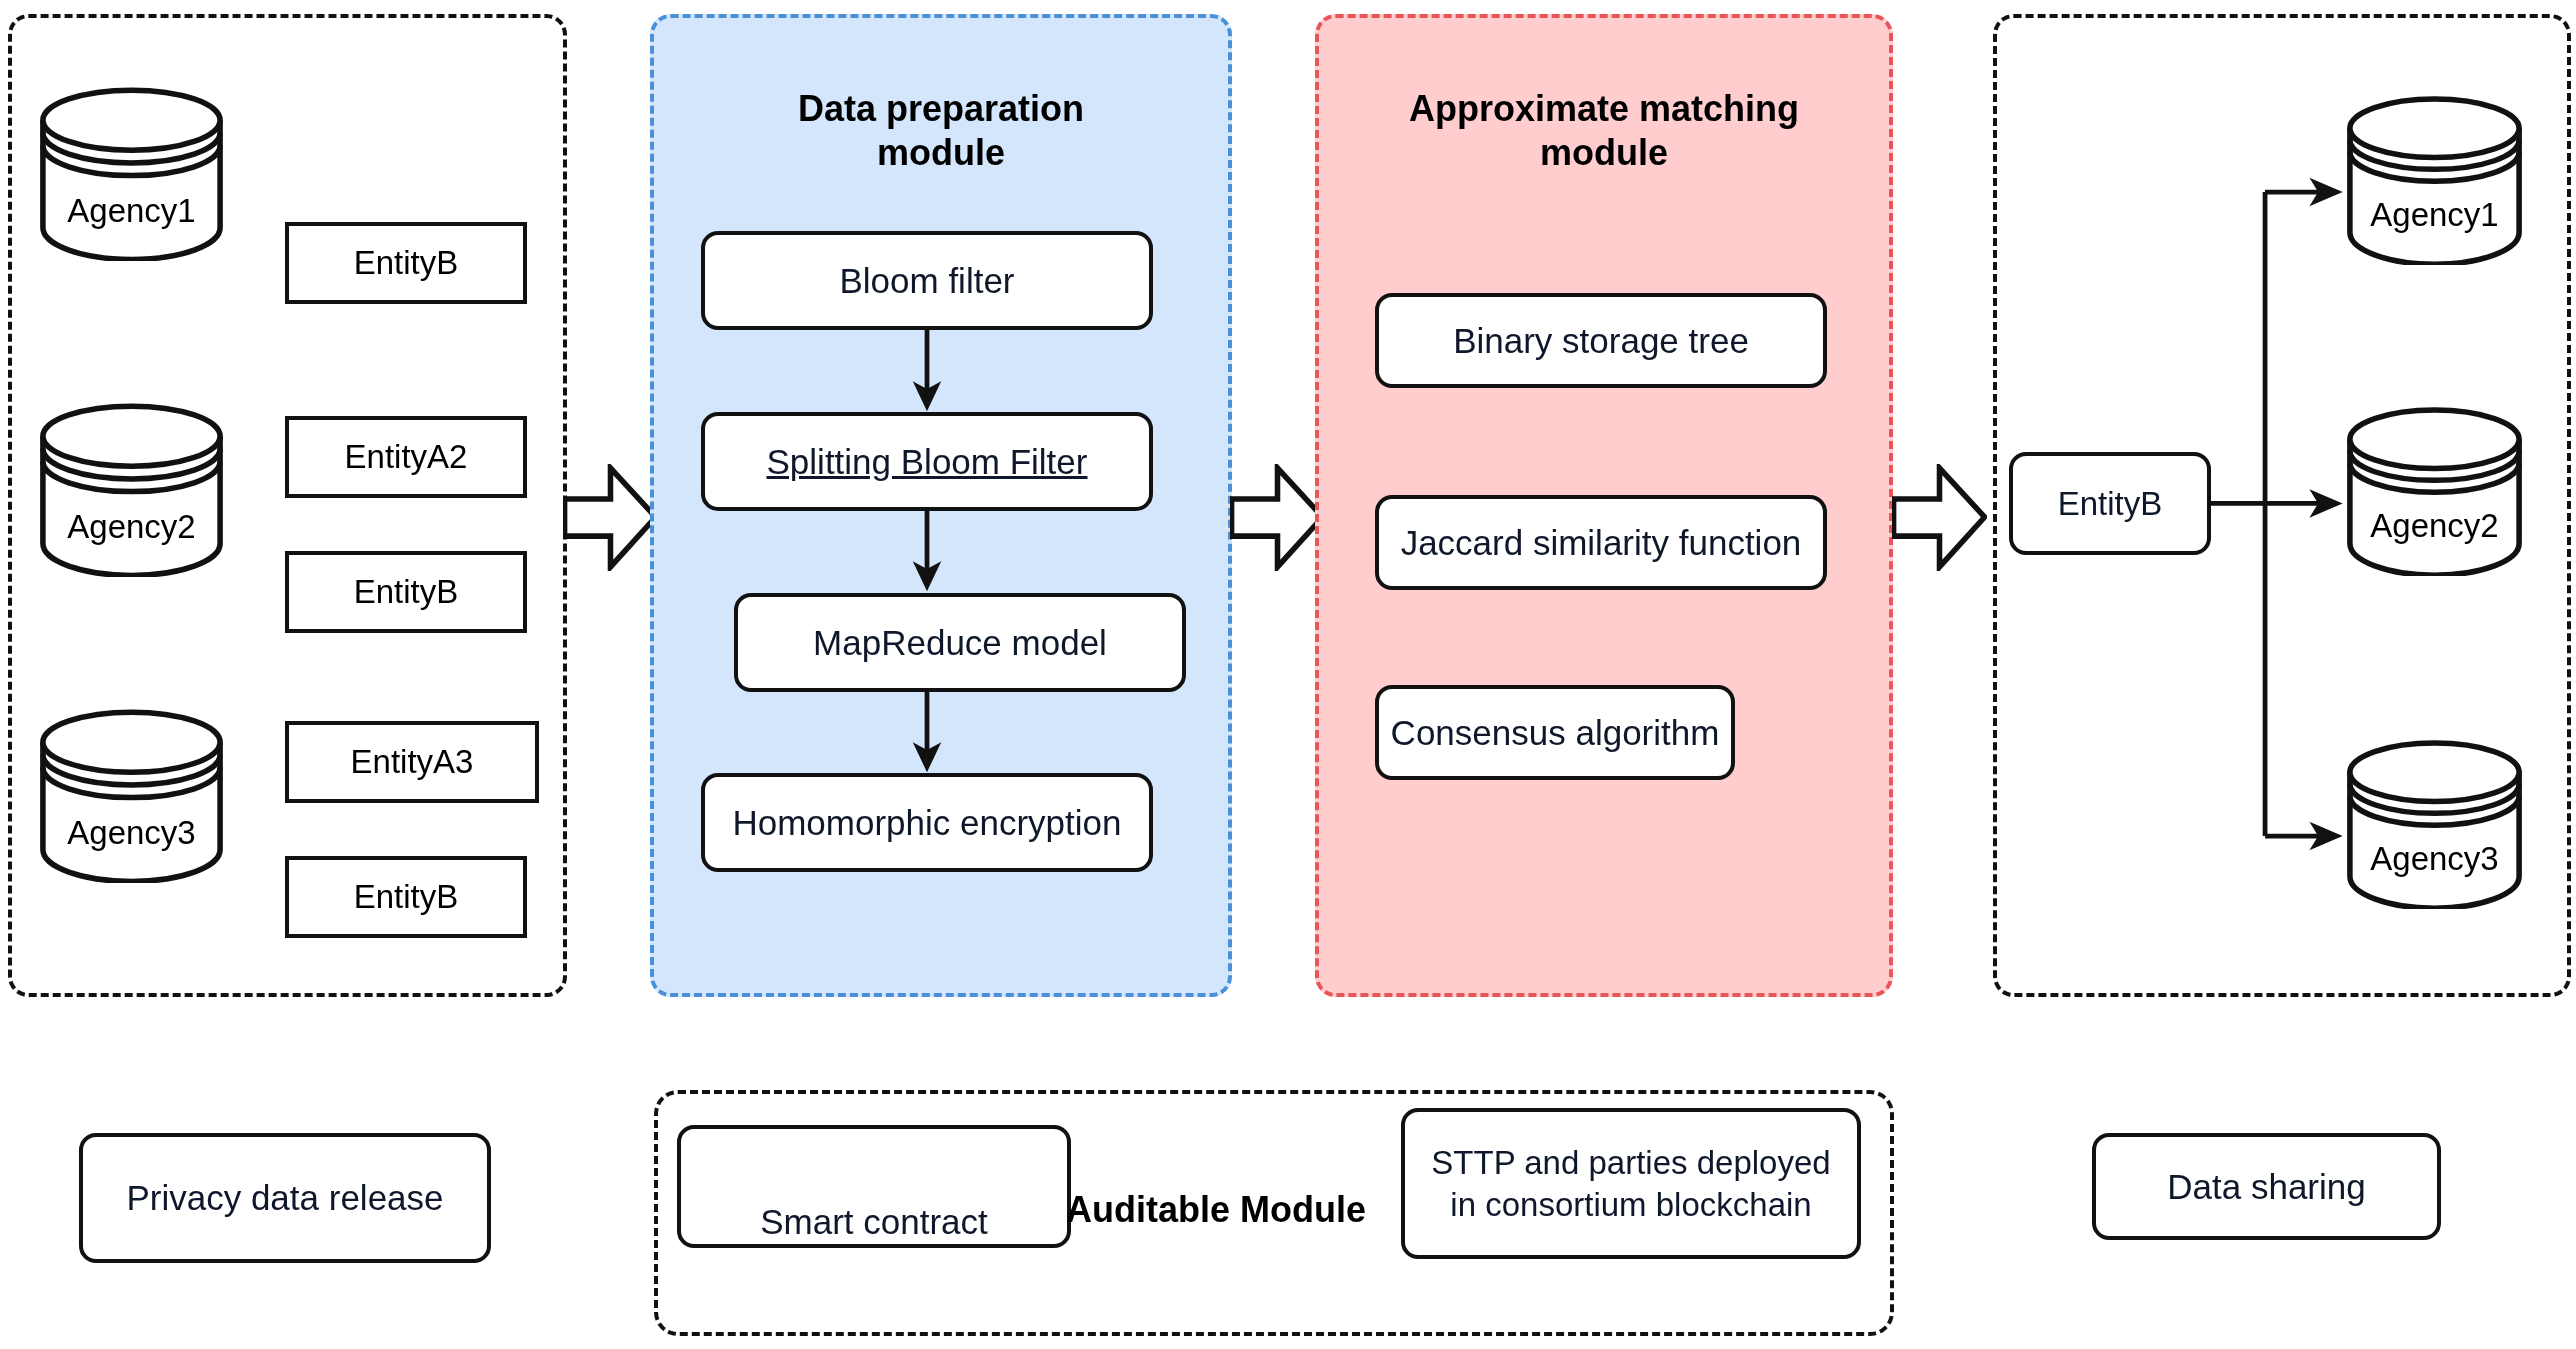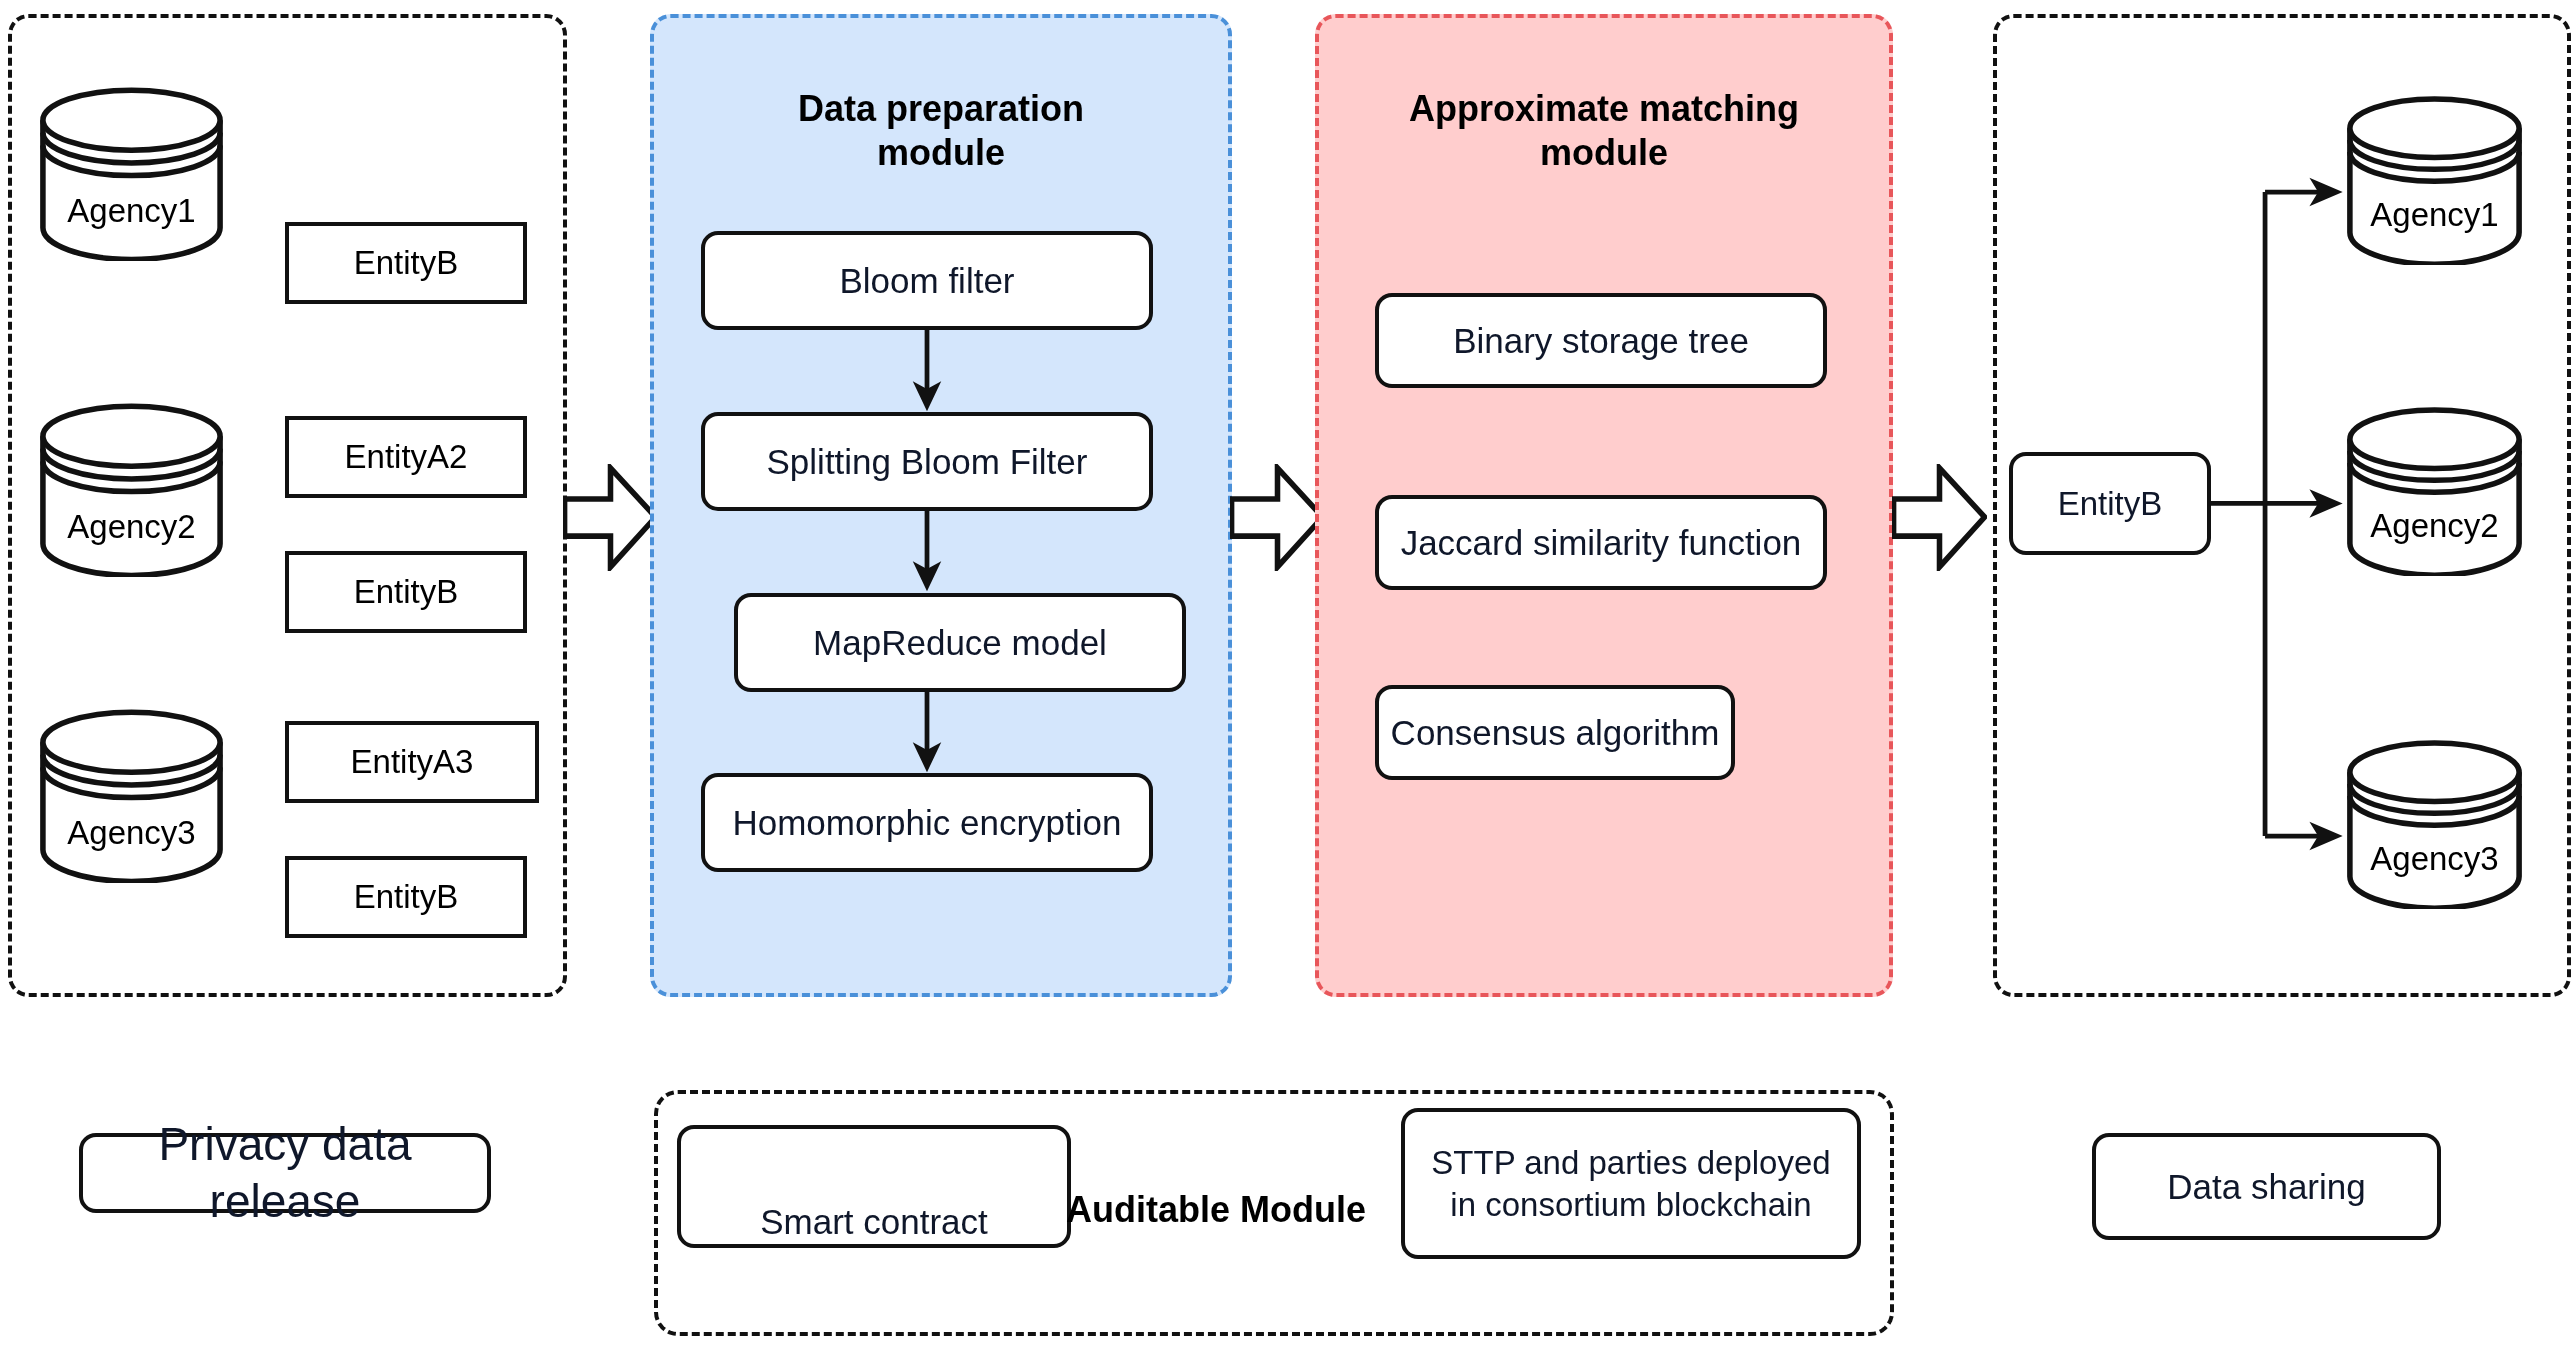--- a/index.html
+++ b/index.html
@@ -170,21 +170,21 @@
     <span>Bloom filter</span>
   </div>
 
   <div class="conn" style="left:903px; top:329px; width:48px; height:87px;">
     <svg width="48" height="87" viewBox="0 0 60 110">
       <line x1="30" y1="0" x2="30" y2="78" stroke="#111111" stroke-width="6"></line>
       <path d="M30,104 L12,66 L30,76 L48,66 Z" fill="#111111"></path>
     </svg>
   </div>
 
-  <div class="rr-box" style="left:701px; top:412px; width:452px; height:99px; font-size:35px;">
+  <div class="rr-box" style="left:701px; top:412px; width:452px; height:99px; font-size:35px;text-decoration:underline;">
     <span>Splitting Bloom Filter</span>
   </div>
 
   <div class="conn" style="left:903px; top:509px; width:48px; height:87px;">
     <svg width="48" height="87" viewBox="0 0 60 110">
       <line x1="30" y1="0" x2="30" y2="78" stroke="#111111" stroke-width="6"></line>
       <path d="M30,104 L12,66 L30,76 L48,66 Z" fill="#111111"></path>
     </svg>
   </div>
 
@@ -279,21 +279,21 @@
   <div class="cyl" style="left:2345px; top:739px; width:179px; height:170px;">
     <svg width="179" height="170" viewBox="0 0 226 215">
       <path d="M6,42 L6,174 A107,40 0 0 0 220,174 L220,42" fill="#ffffff" stroke="#111111" stroke-width="7"></path>
       <ellipse cx="113" cy="42" rx="107" ry="37" fill="#ffffff" stroke="#111111" stroke-width="7"></ellipse>
       <path d="M6,57 A107,37 0 0 0 220,57" fill="none" stroke="#111111" stroke-width="7"></path>
       <path d="M6,72 A107,37 0 0 0 220,72" fill="none" stroke="#111111" stroke-width="7"></path>
     </svg>
     <div class="cyl-label" style="top:101px; font-size:33px;">Agency3</div>
   </div>
 
-  <div class="rr-box" style="left:79px; top:1133px; width:412px; height:80px; font-size:46px;">
+  <div class="rr-box" style="left:79px; top:1133px; width:412px; height:130px; font-size:35px;">
     <span>Privacy data release</span>
   </div>
 
   <div class="auditable-dashed" style="left:654px; top:1090px; width:1240px; height:246px;"></div>
 
   <div class="rr-box" style="left:677px; top:1125px; width:394px; height:123px; font-size:35px;align-items:flex-end;">
     <span>Smart contract</span>
   </div>
 
   <div class="aud-label" style="left:1030px; top:1189px; width:372px; font-size:36px;">Auditable Module</div>

